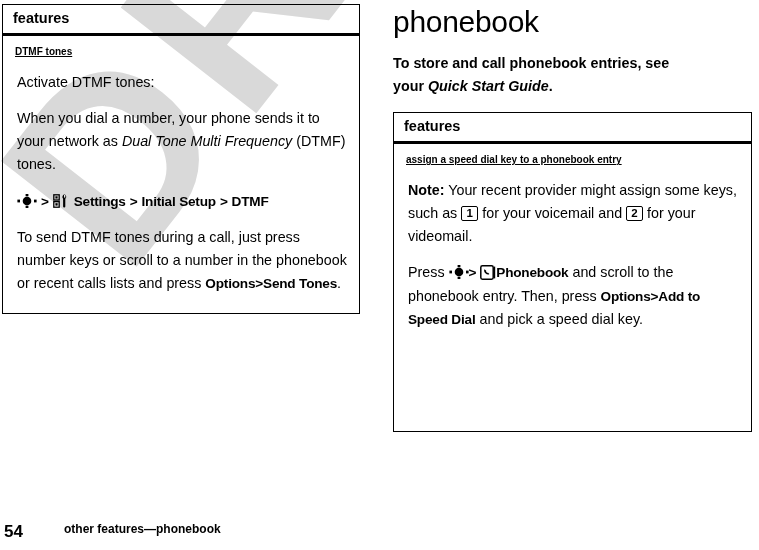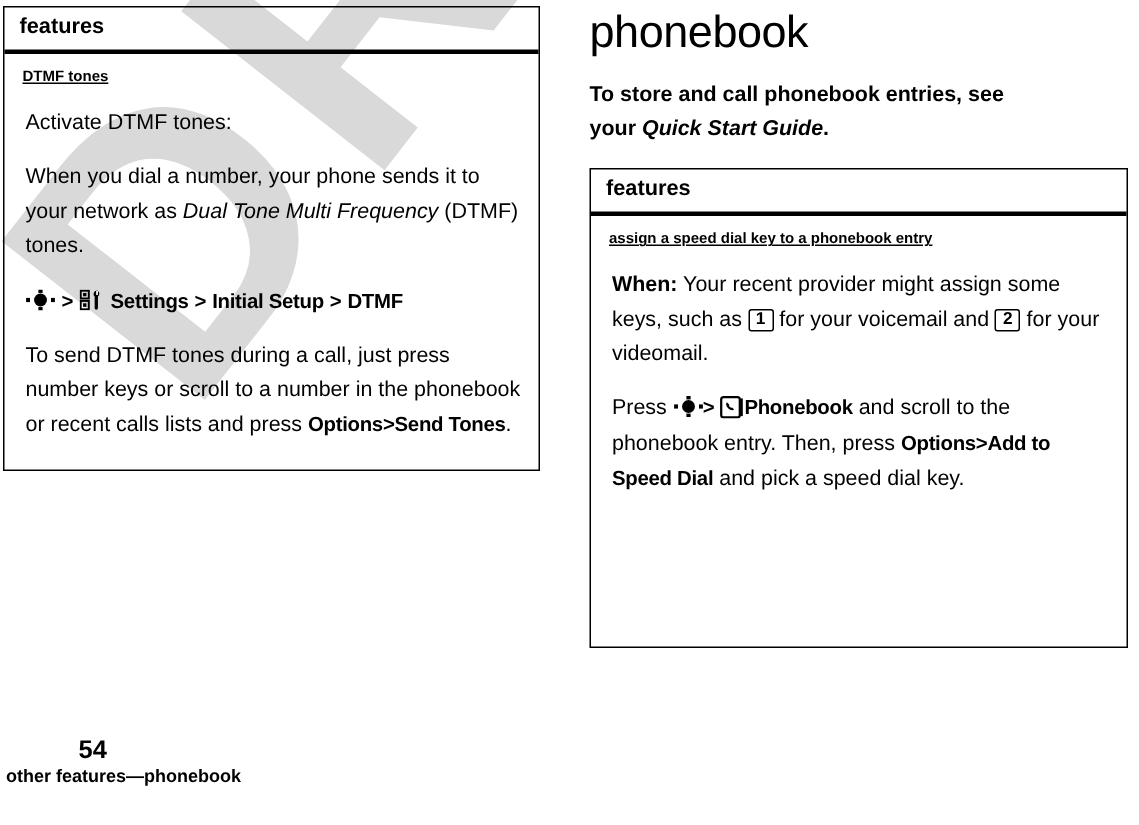--- a/index.html
+++ b/index.html
@@ -131,25 +131,24 @@
     line-height: 1.62;
     margin: 14px 0 0 0;
     width: 300px;
     font-weight: bold;
   }
 
   
   #footer {
     position: absolute;
     left: 4px;
-    bottom: 26px;
+    bottom: 8px;
     display: flex;
-    align-items: center;
+    align-items: flex-start;
     z-index: 3;
-    flex-direction: column;
   }
   #footer-page {
     font-size: 17px;
     font-weight: bold;
     width: 60px;
   }
   #footer-text {
     font-size: 12px;
     font-weight: bold;
   }
@@ -223,21 +222,21 @@
   <div class="feature-table" id="right-table" style="left:393px; top:112px; width:359px; height:320px;">
 
     <div class="ft-head">features</div>
 
     <div class="ft-body">
 
       <div class="ft-subhead">assign a speed dial key to a phonebook entry</div>
 
 
       <p class="para">
-        <span class="nb">When:</span><span> Your recent provider might assign some keys, such as </span><span class="keycap">1</span><span> for your voicemail and </span><span class="keycap">2</span><span> for your videomail.</span>
+        <span class="nb">Note:</span><span> Your recent provider might assign some keys, such as </span><span class="keycap">1</span><span> for your voicemail and </span><span class="keycap">2</span><span> for your videomail.</span>
       </p>
 
       <p class="para">
         <span>Press </span><span class="icon-inline navkey-icon"><svg viewBox="0 0 20 14" width="20" height="14" aria-hidden="true">
               <circle cx="10" cy="7" r="4.3" fill="#000"></circle>
               <rect x="8.6" y="0" width="2.8" height="2.3" fill="#000"></rect>
               <rect x="8.6" y="11.7" width="2.8" height="2.3" fill="#000"></rect>
               <rect x="0.4" y="5.6" width="2.6" height="2.8" fill="#000"></rect>
               <rect x="17" y="5.6" width="2.6" height="2.8" fill="#000"></rect>
             </svg></span><span class="mi">&gt;</span>

